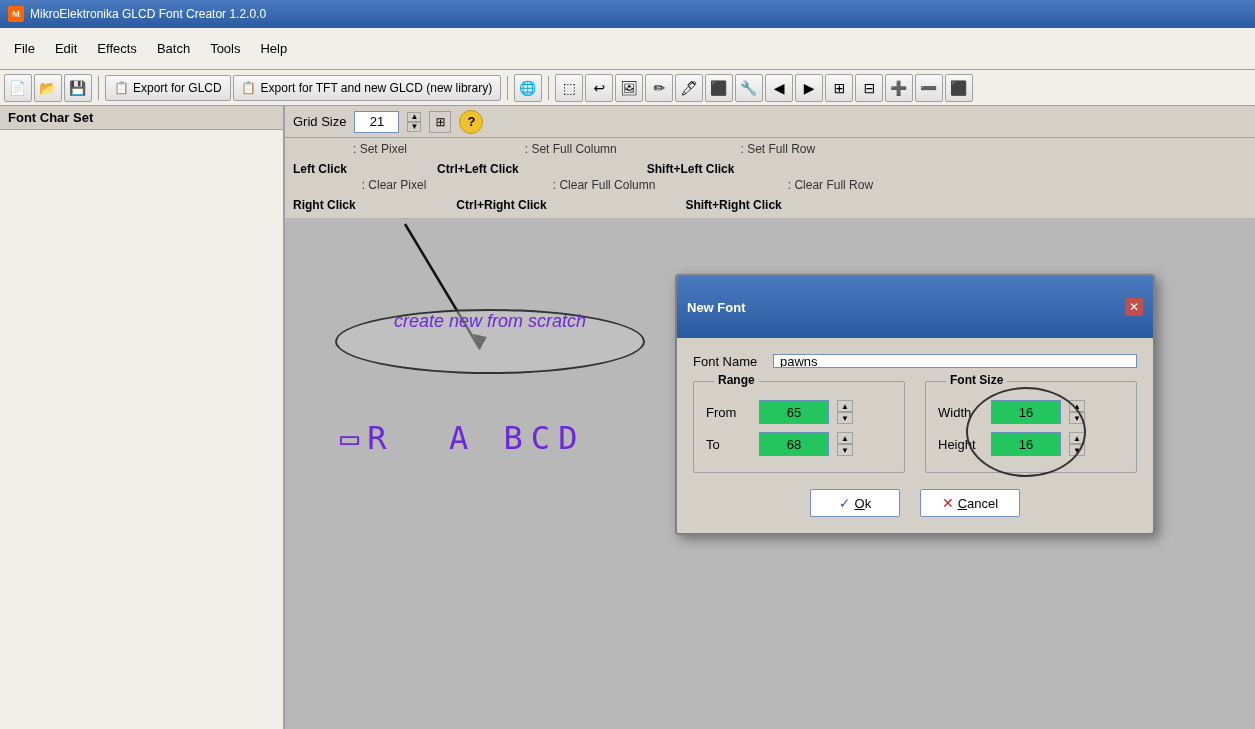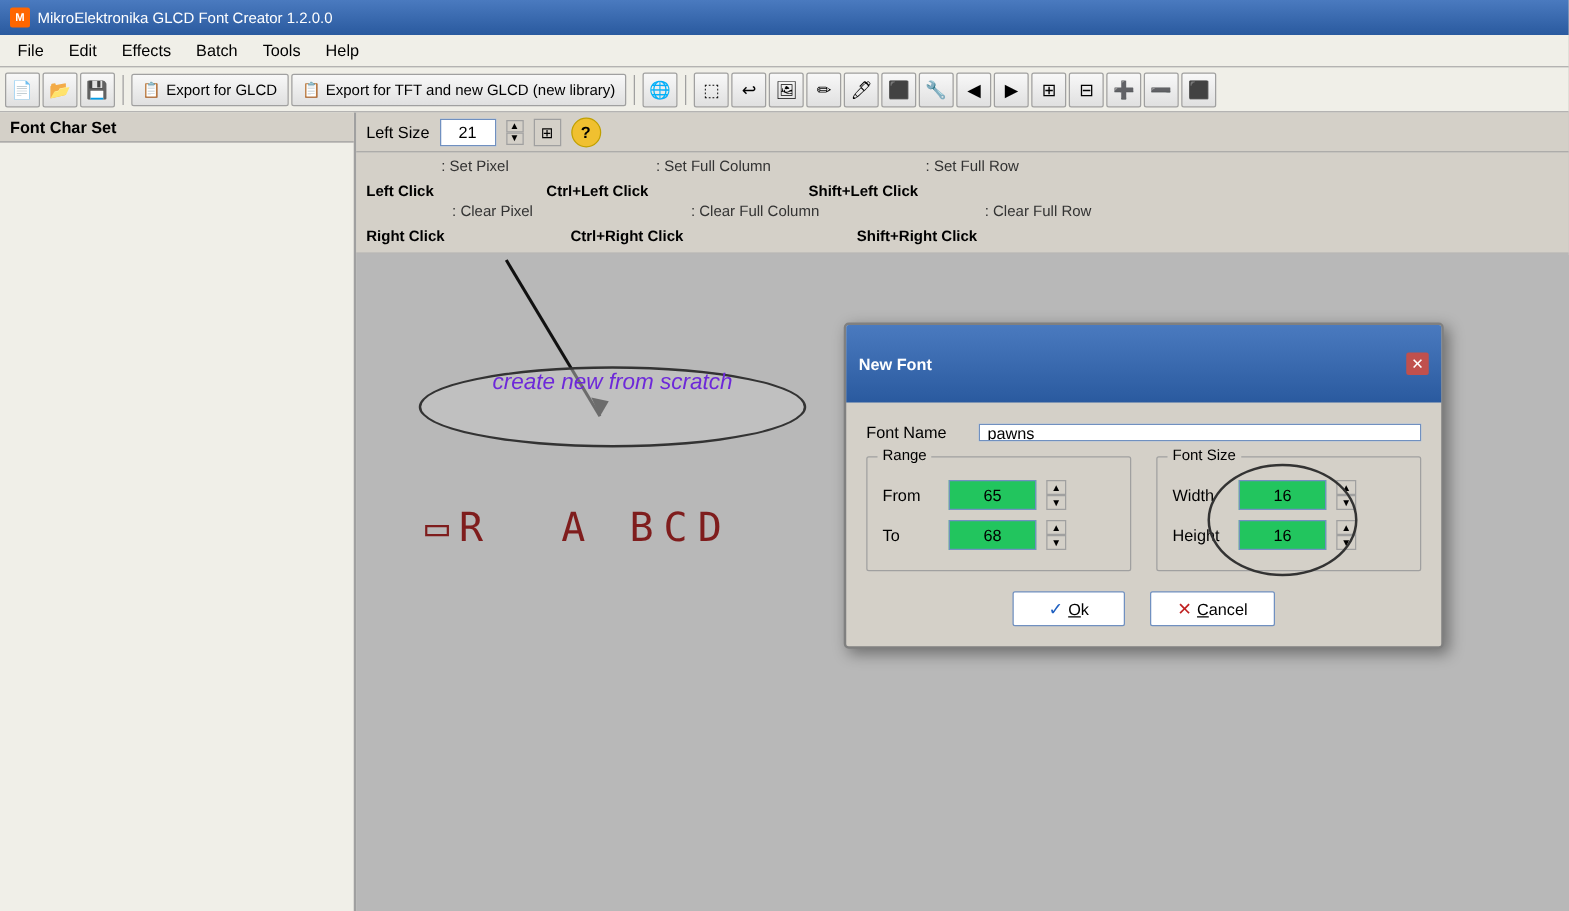--- a/index.html
+++ b/index.html
@@ -28,21 +28,21 @@
       background: #ff6600;
       border-radius: 2px;
       display: flex; align-items: center; justify-content: center;
       font-size: 9px; color: white; font-weight: bold;
     }
     .title-bar-text { font-size: 12px; }
 
     
     .menu-bar {
       background: #f0efe8;
-      height: 26px;
+      height: 42px;
       display: flex;
       align-items: center;
       padding: 0 4px;
       border-bottom: 1px solid #a0a0a0;
     }
     .menu-item {
       padding: 3px 10px;
       cursor: pointer;
       font-size: 13px;
       color: #000;
@@ -246,23 +246,23 @@
       border-radius: 2px;
       cursor: pointer;
       font-size: 12px;
       display: flex; align-items: center; justify-content: center;
     }
     .dialog-body {
       padding: 16px;
     }
     .dialog-row {
       display: flex;
-      align-items: flex-end;
+      align-items: flex-start;
       margin-bottom: 12px;
-      gap: 10px;
+      gap: 0;
     }
     .dialog-label {
       font-size: 13px;
       min-width: 80px;
     }
     .dialog-input {
       flex: 1;
       height: 14px;
       border: 1px solid #7090c0;
       font-size: 13px;
@@ -277,25 +277,25 @@
       flex: 1;
       border: 1px solid #a0a0a0;
       padding: 8px 12px;
       background: #d4d0c8;
       border-radius: 2px;
       position: relative;
     }
     .dialog-section-title {
       position: absolute;
       top: -9px;
-      left: 8px;
+      left: 20px;
       background: #d4d0c8;
       padding: 0 4px;
       font-size: 12px;
-      font-weight: normal;
+      font-weight: bold;
     }
     .dialog-field-row {
       display: flex;
       align-items: center;
       margin-bottom: 8px;
       gap: 8px;
     }
     .dialog-field-label {
       min-width: 45px;
       font-size: 13px;
@@ -408,21 +408,21 @@
 
 <div class="main-layout">
 
   <div class="left-panel">
     <div class="left-panel-header">Font Char Set</div>
   </div>
 
   <div class="right-panel">
 
     <div class="grid-size-bar">
-      <span class="grid-size-label">Left Size</span>
+      <span class="grid-size-label">Grid Size</span>
       <input class="grid-size-input" type="text" value="21" style="">
       <div style="display:flex;flex-direction:column;">
         <div class="spin-btn">▲</div>
         <div class="spin-btn">▼</div>
       </div>
       <div class="grid-icon">⊞</div>
       <div class="help-btn">?</div>
     </div>
 
     <div class="shortcuts-bar">
@@ -461,21 +461,21 @@
       <svg class="arrow-svg">
 
         <line x1="120" y1="5" x2="195" y2="130" stroke="#111" stroke-width="2.5"></line>
         <polygon points="195,130 188,115 202,118" fill="#111"></polygon>
       </svg>
 
       <div class="annotation-bubble">
         <span>create new from scratch</span>
       </div>
 
-      <div style="position:absolute; left:55px; top:200px; font-size:32px; font-family:monospace; color:#7f1d1d; letter-spacing:8px;">
+      <div style="position:absolute; left:55px; top:200px; font-size:32px; font-family:monospace; color:#6d28d9; letter-spacing:8px;">
         ▭R&nbsp;&nbsp;A&nbsp;BCD
       </div>
 
       <div class="dialog">
         <div class="dialog-titlebar">
           <span class="dialog-title">New Font</span>
           <button class="dialog-close">✕</button>
         </div>
         <div class="dialog-body">
 

